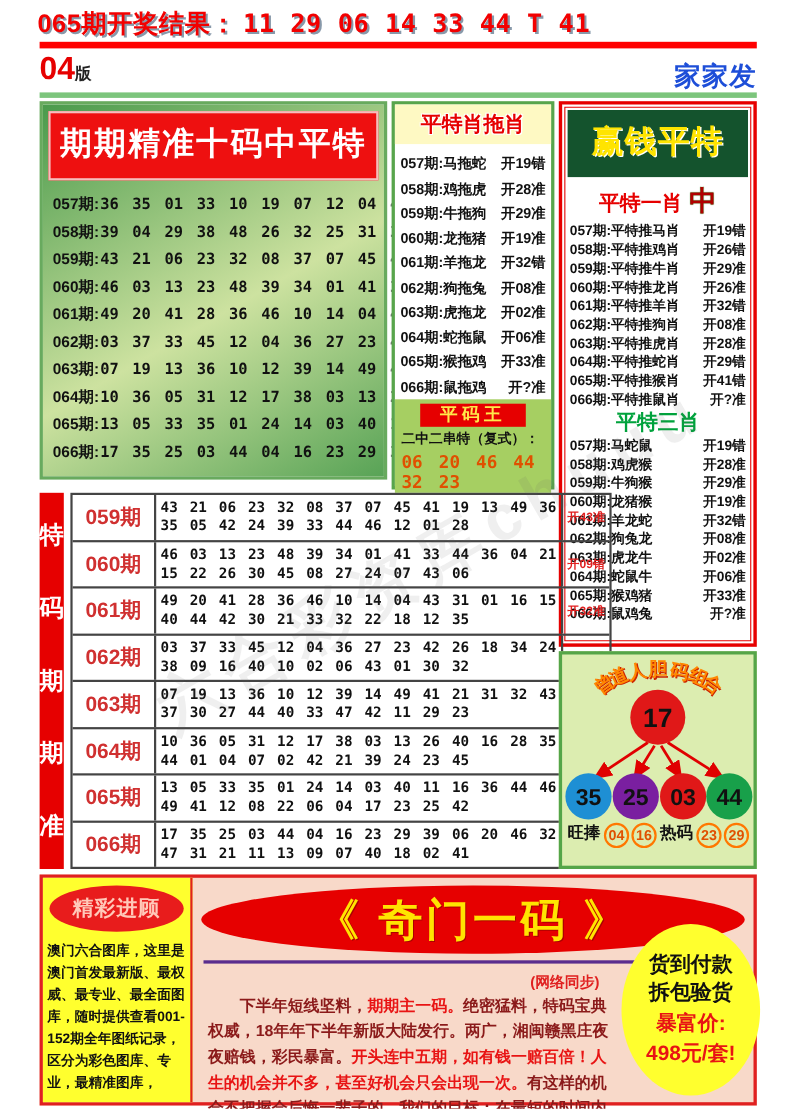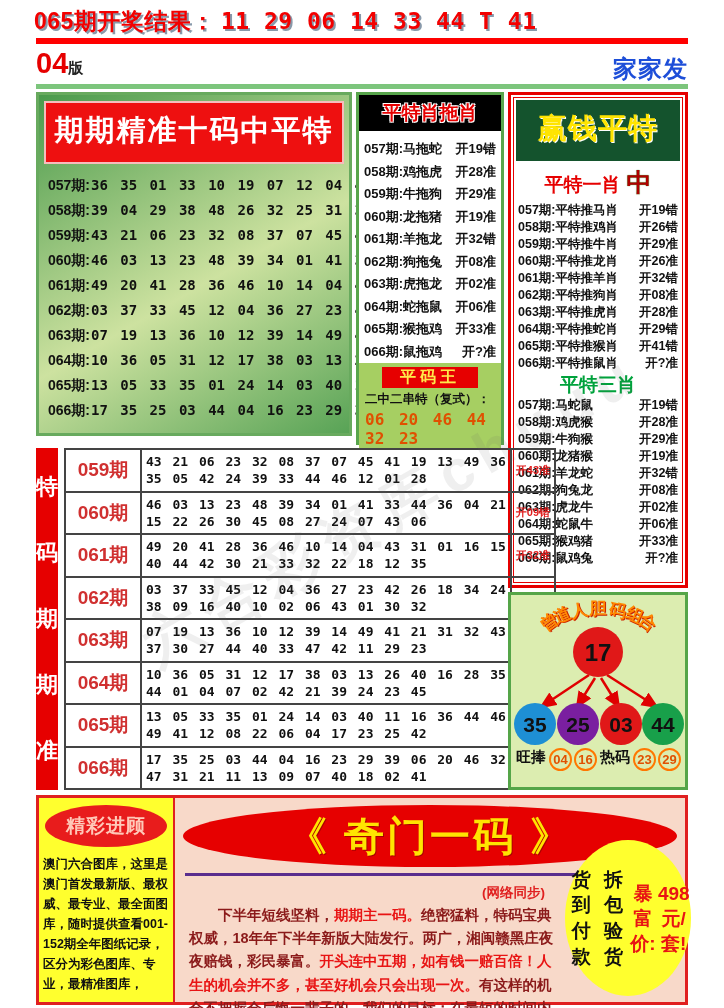--- a/index.html
+++ b/index.html
@@ -20,21 +20,21 @@
 
 .left-panel{position:absolute;left:36px;top:92px;width:316px;height:344px;border:3px solid #68aa5e;background:linear-gradient(150deg,#4a9a4c 0%,#cde2a0 55%,#58a356 100%);padding:6px 5px}
 .left-title{background:#ee1010;border:2px solid #f6bdbd;color:#fff;font-size:29px;font-weight:900;text-align:center;padding:8px 0 11px;letter-spacing:2px}
 .left-rows{margin-top:9px}
 .left-row{display:flex;align-items:baseline;font-size:14px;font-weight:bold;color:#111;height:25px;line-height:25px;padding-left:4px;white-space:nowrap}
 .left-row .nums{word-spacing:4px;margin-left:1px}
 .left-row .res{color:#e83c00;margin-left:1px}
 
 
 .middle-panel{position:absolute;left:356px;top:92px;width:148px;height:353px;border:3px solid #58a54c;background:#fff;display:flex;flex-direction:column}
-.middle-title{background:#000000;padding:5px 8px}
+.middle-title{background:#fef9c3;padding:5px 8px}
 .middle-title-inner{color:#e60000;font-weight:900;font-size:19px;text-align:center;text-shadow:1px 1px 0 #fff,-1px -1px 0 #fff,1px -1px 0 #fff,-1px 1px 0 #fff}
 .middle-rows{padding:7px 5px 0;flex:1}
 .middle-row{font-size:13px;font-weight:bold;color:#111;height:22.5px;line-height:22.5px;display:flex;white-space:nowrap}
 .middle-row .res{margin-left:auto}
 .pingma{background:#a6cf62;padding:4px 6px 6px;text-align:left}
 .pingma-title{background:#e60000;color:#ffe94a;font-weight:900;font-size:16px;text-align:center;width:96px;padding:0 0;margin:0 auto 3px;letter-spacing:4px}
 .pingma-sub{font-size:12.5px;font-weight:bold;color:#111}
 .pingma-nums{color:#e05000;font-size:16px;font-weight:bold;word-spacing:5px;margin-top:2px}
 
 
@@ -81,21 +81,21 @@
 .bottom{position:absolute;left:36px;top:795px;width:652px;height:210px;border:3px solid #e02020;background:#f8d9c9;display:flex}
 .bottom-left{width:136px;background:#ffff2e;border-right:2px solid #e02020;padding:4px 4px}
 .bl-ellipse{background:#e81c1c;border-radius:50%;width:122px;height:42px;display:flex;align-items:center;justify-content:center;color:#ffc9b9;font-size:19px;font-weight:900;margin:3px auto 7px;letter-spacing:1px}
 .bl-body{font-size:12.5px;font-weight:bold;color:#111;line-height:1.6}
 .bottom-main{flex:1;position:relative;padding:4px 8px 0}
 .banner{background:#e60000;border-radius:50%/50%;height:62px;margin:3px 0 6px;display:flex;align-items:center;justify-content:center;color:#ffe400;font-size:40px;font-weight:900;letter-spacing:3px;text-shadow:1px 1px 0 #a00}
 .purple-line{height:3px;background:#5a2d8e;margin:0 2px}
 .sync{color:#e02020;font-size:13.5px;font-weight:bold;text-align:right;margin:8px 132px 0 0}
 .bottom-para{font-size:14.5px;font-weight:bold;line-height:1.6;margin:2px 118px 0 6px;color:#8b1a1a;text-indent:2em}
 .bottom-para .hl{color:#e81414}
-.price-circle{position:absolute;right:-6px;top:42px;width:126px;height:156px;background:#ffff2e;border-radius:50%;display:flex;flex-direction:row;align-items:center;justify-content:center;text-align:center;z-index:2}
+.price-circle{position:absolute;right:-6px;top:42px;width:126px;height:156px;background:#ffff2e;border-radius:50%;display:flex;flex-direction:column;align-items:center;justify-content:center;text-align:center;z-index:2}
 .pc-black{font-size:19px;font-weight:900;color:#111;line-height:1.35}
 .pc-red{font-size:19px;font-weight:900;color:#e81414;line-height:1.3;margin-top:3px}
 
 
 .watermark{position:absolute;left:110px;top:470px;font-size:58px;color:rgba(100,100,100,.10);transform:rotate(-30deg);letter-spacing:10px;font-weight:bold;pointer-events:none;white-space:nowrap;z-index:3}
 </style>
 </head>
 <body>
 
 <div class="top-result"><span>065期开奖结果：</span><span class="nums mono">11 29 06 14 33 44 T 41</span></div>

